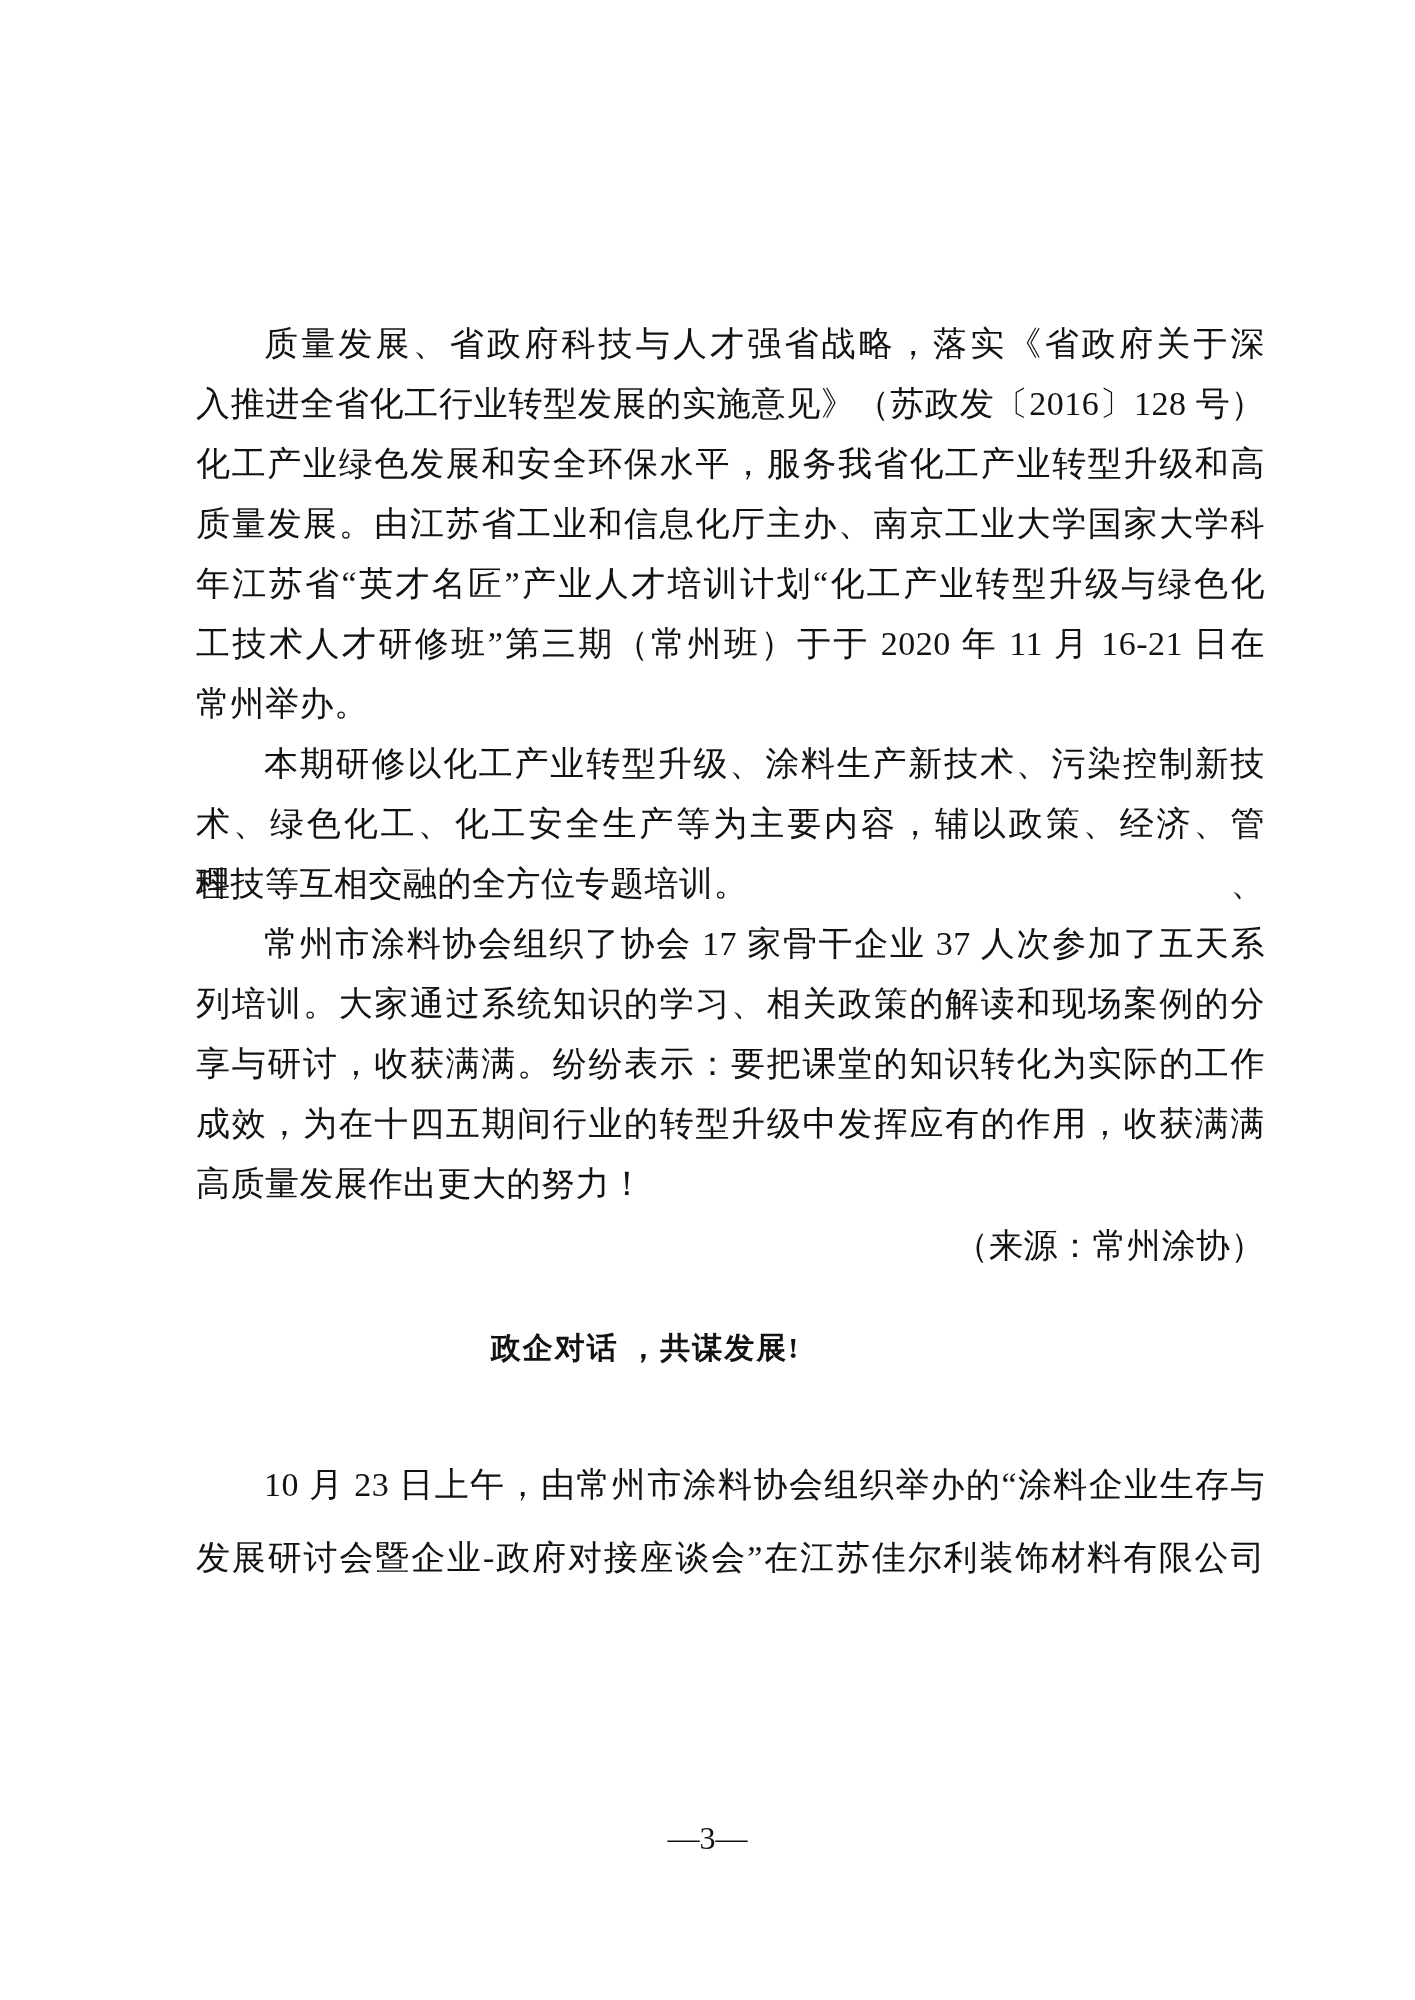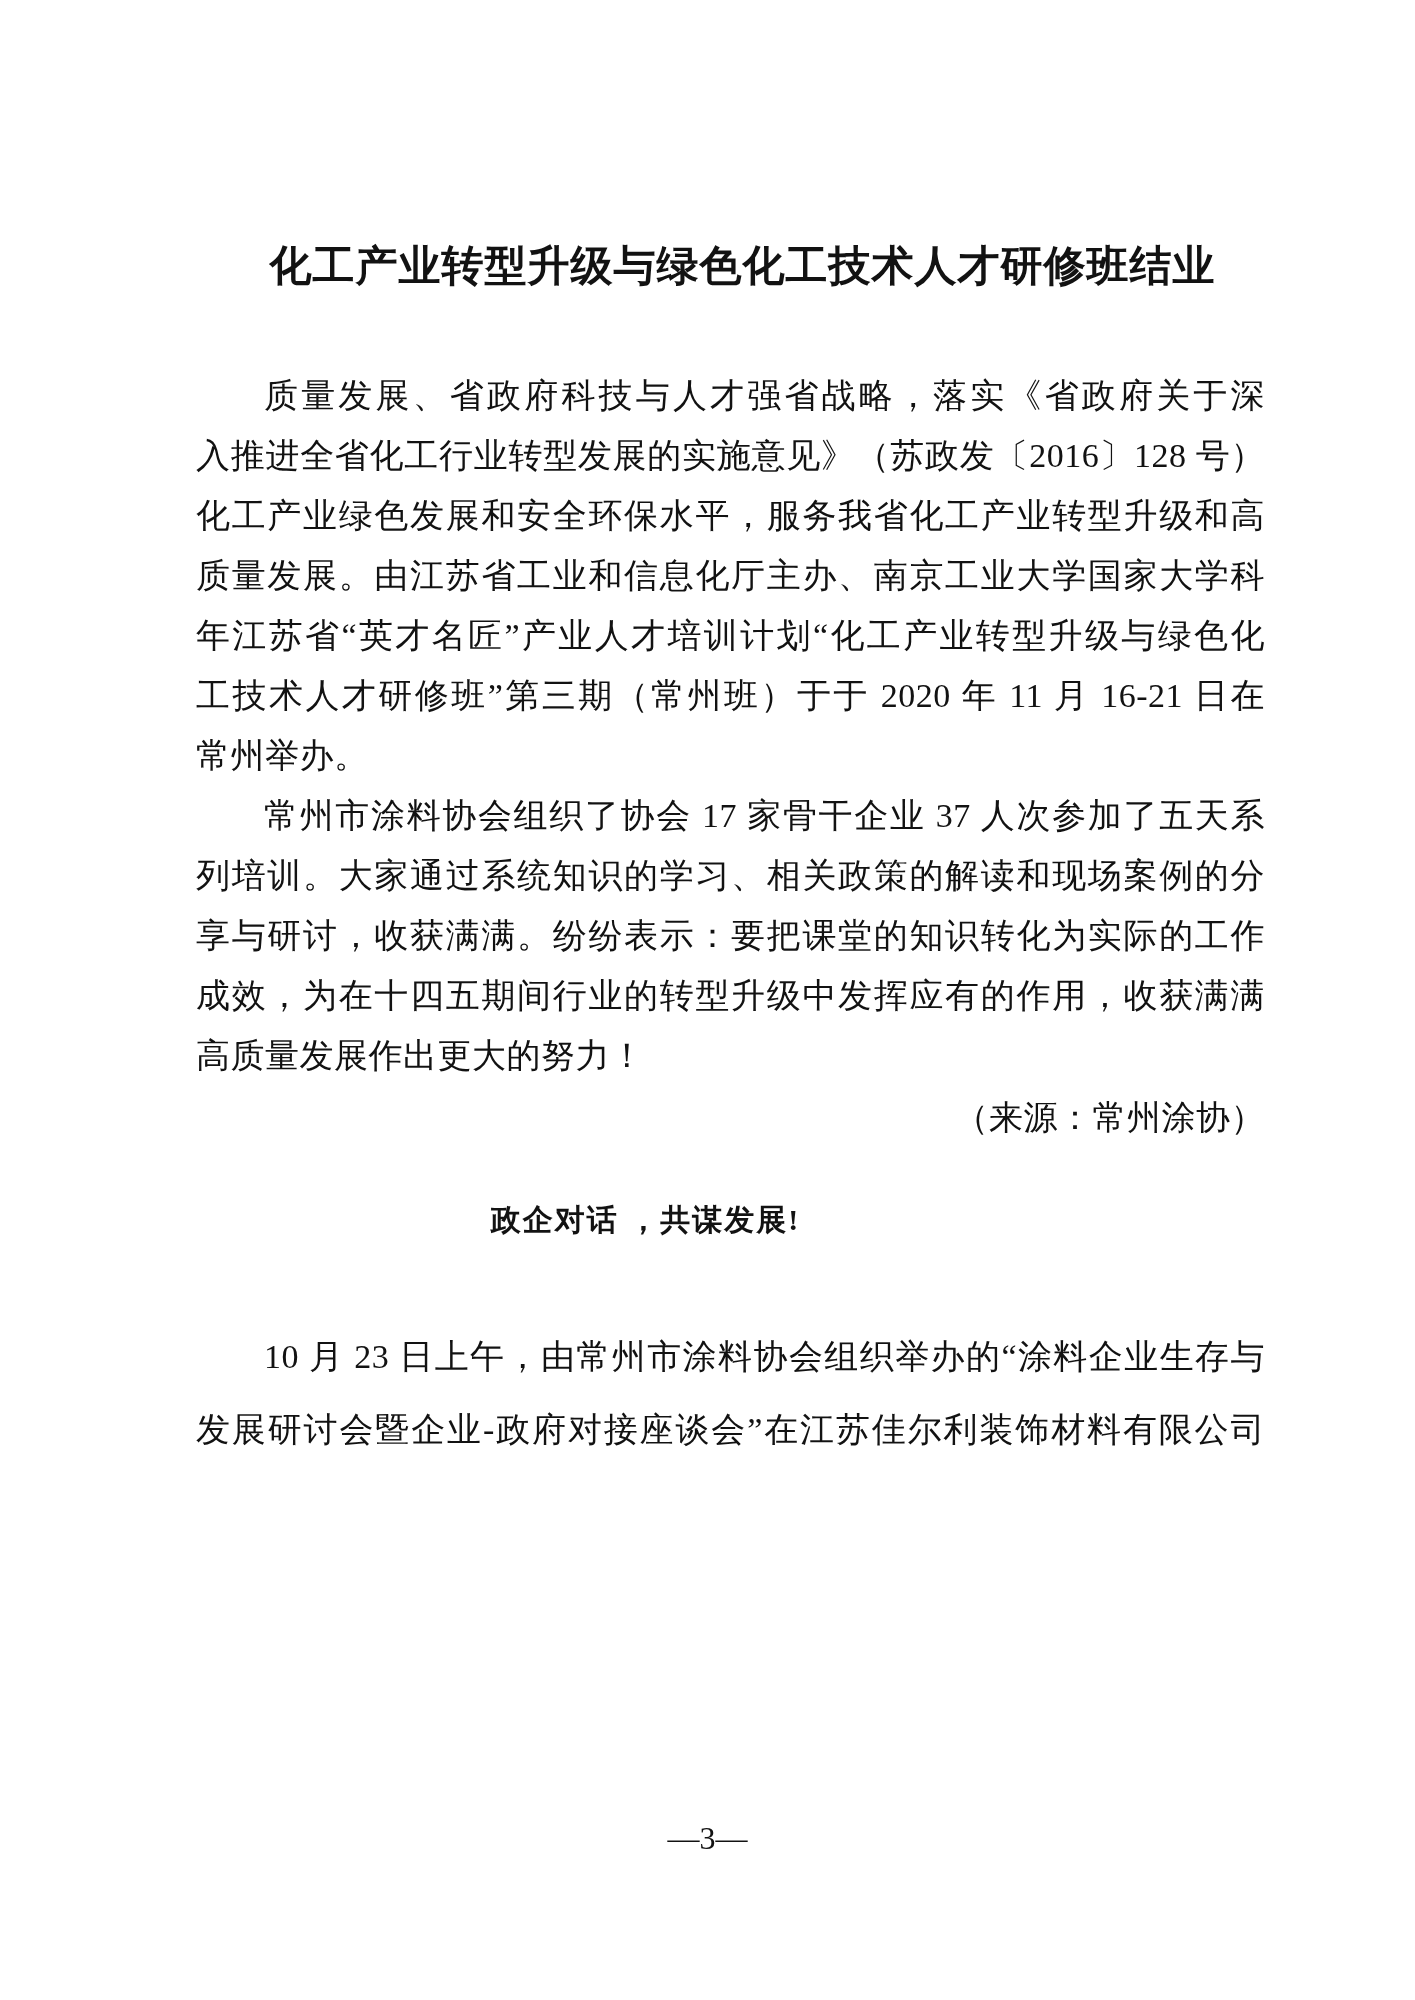--- a/index.html
+++ b/index.html
@@ -85,32 +85,36 @@
     line-height: 40px;
     color: #121212;
   }
 </style>
 </head>
 <body>
 
 <div class="page">
   <div class="content">
 
-    <h1 class="doc-title">化工产业转型升级与绿色化工技术人才研修班结业</h1>
 
     <div class="para para-first">
       <div class="line indent fill">质量发展、省政府科技与人才强省战略，落实《省政府关于深</div>
       <div class="line fill">入推进全省化工行业转型发展的实施意见》（苏政发〔2016〕128 号）</div>
       <div class="line fill">化工产业绿色发展和安全环保水平，服务我省化工产业转型升级和高</div>
       <div class="line fill">质量发展。由江苏省工业和信息化厅主办、南京工业大学国家大学科</div>
       <div class="line fill">年江苏省“英才名匠”产业人才培训计划“化工产业转型升级与绿色化</div>
       <div class="line fill">工技术人才研修班”第三期（常州班）于于 2020 年 11 月 16-21 日在</div>
       <div class="line">常州举办。</div>
     </div>
 
+    <div class="para">
+      <div class="line indent fill">本期研修以化工产业转型升级、涂料生产新技术、污染控制新技</div>
+      <div class="line fill">术、绿色化工、化工安全生产等为主要内容，辅以政策、经济、管理、</div>
+      <div class="line">科技等互相交融的全方位专题培训。</div>
+    </div>
 
     <div class="para">
       <div class="line indent fill">常州市涂料协会组织了协会 17 家骨干企业 37 人次参加了五天系</div>
       <div class="line fill">列培训。大家通过系统知识的学习、相关政策的解读和现场案例的分</div>
       <div class="line fill">享与研讨，收获满满。纷纷表示：要把课堂的知识转化为实际的工作</div>
       <div class="line fill">成效，为在十四五期间行业的转型升级中发挥应有的作用，收获满满</div>
       <div class="line">高质量发展作出更大的努力！</div>
     </div>
 
     <div class="line source">（来源：常州涂协）</div>

